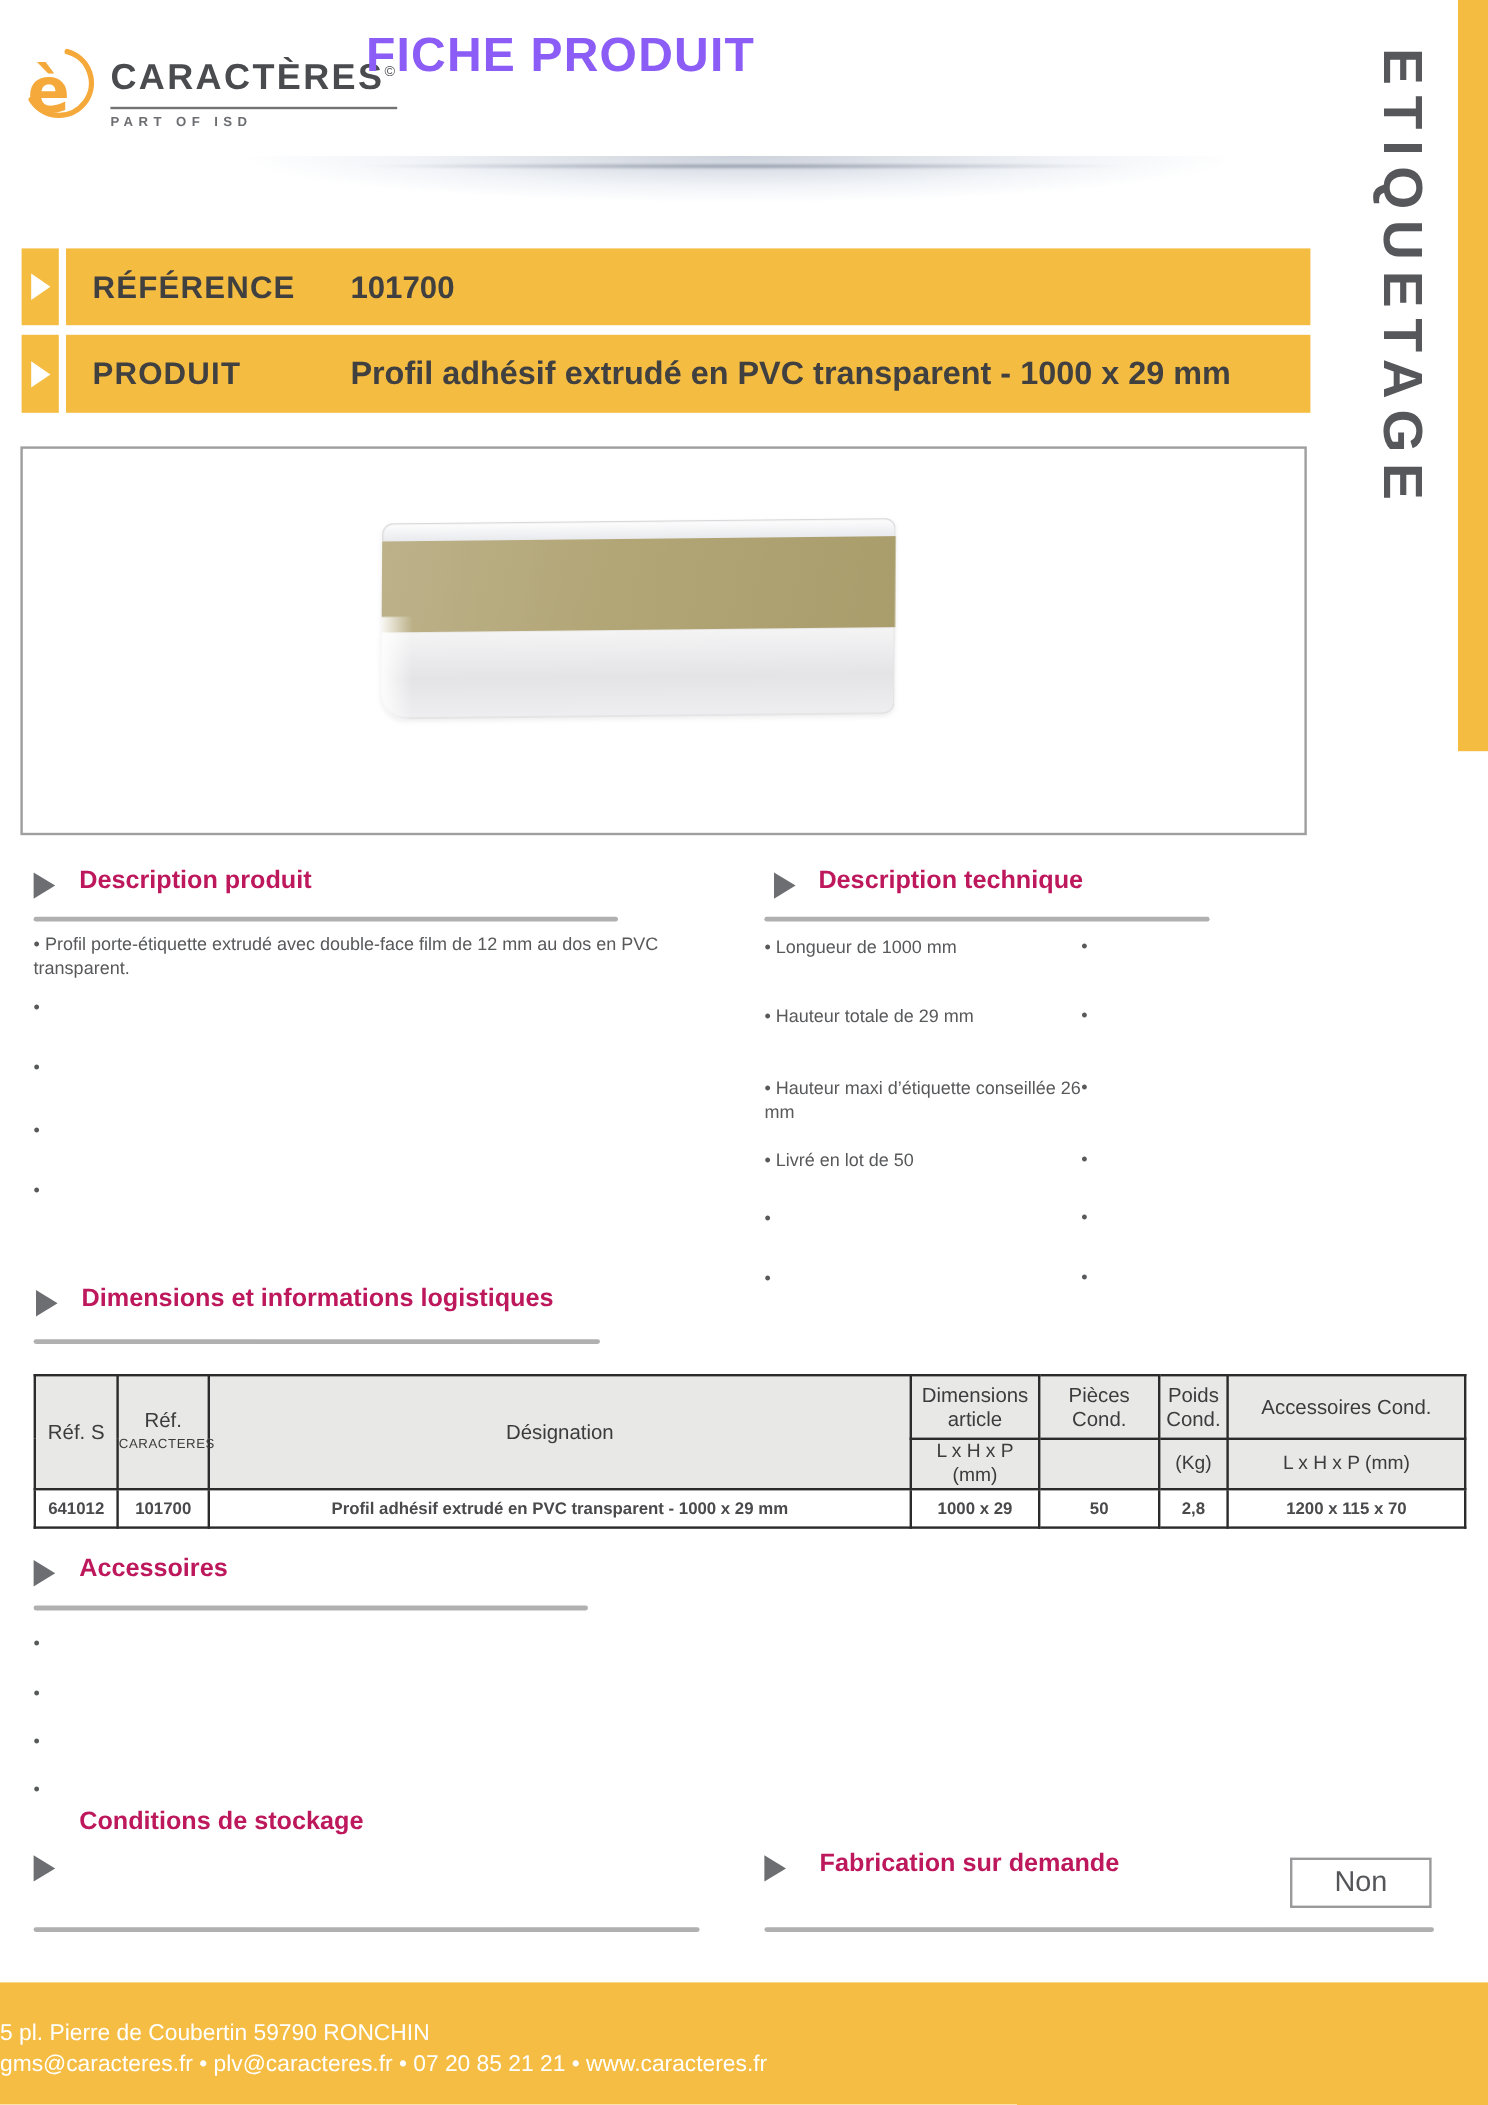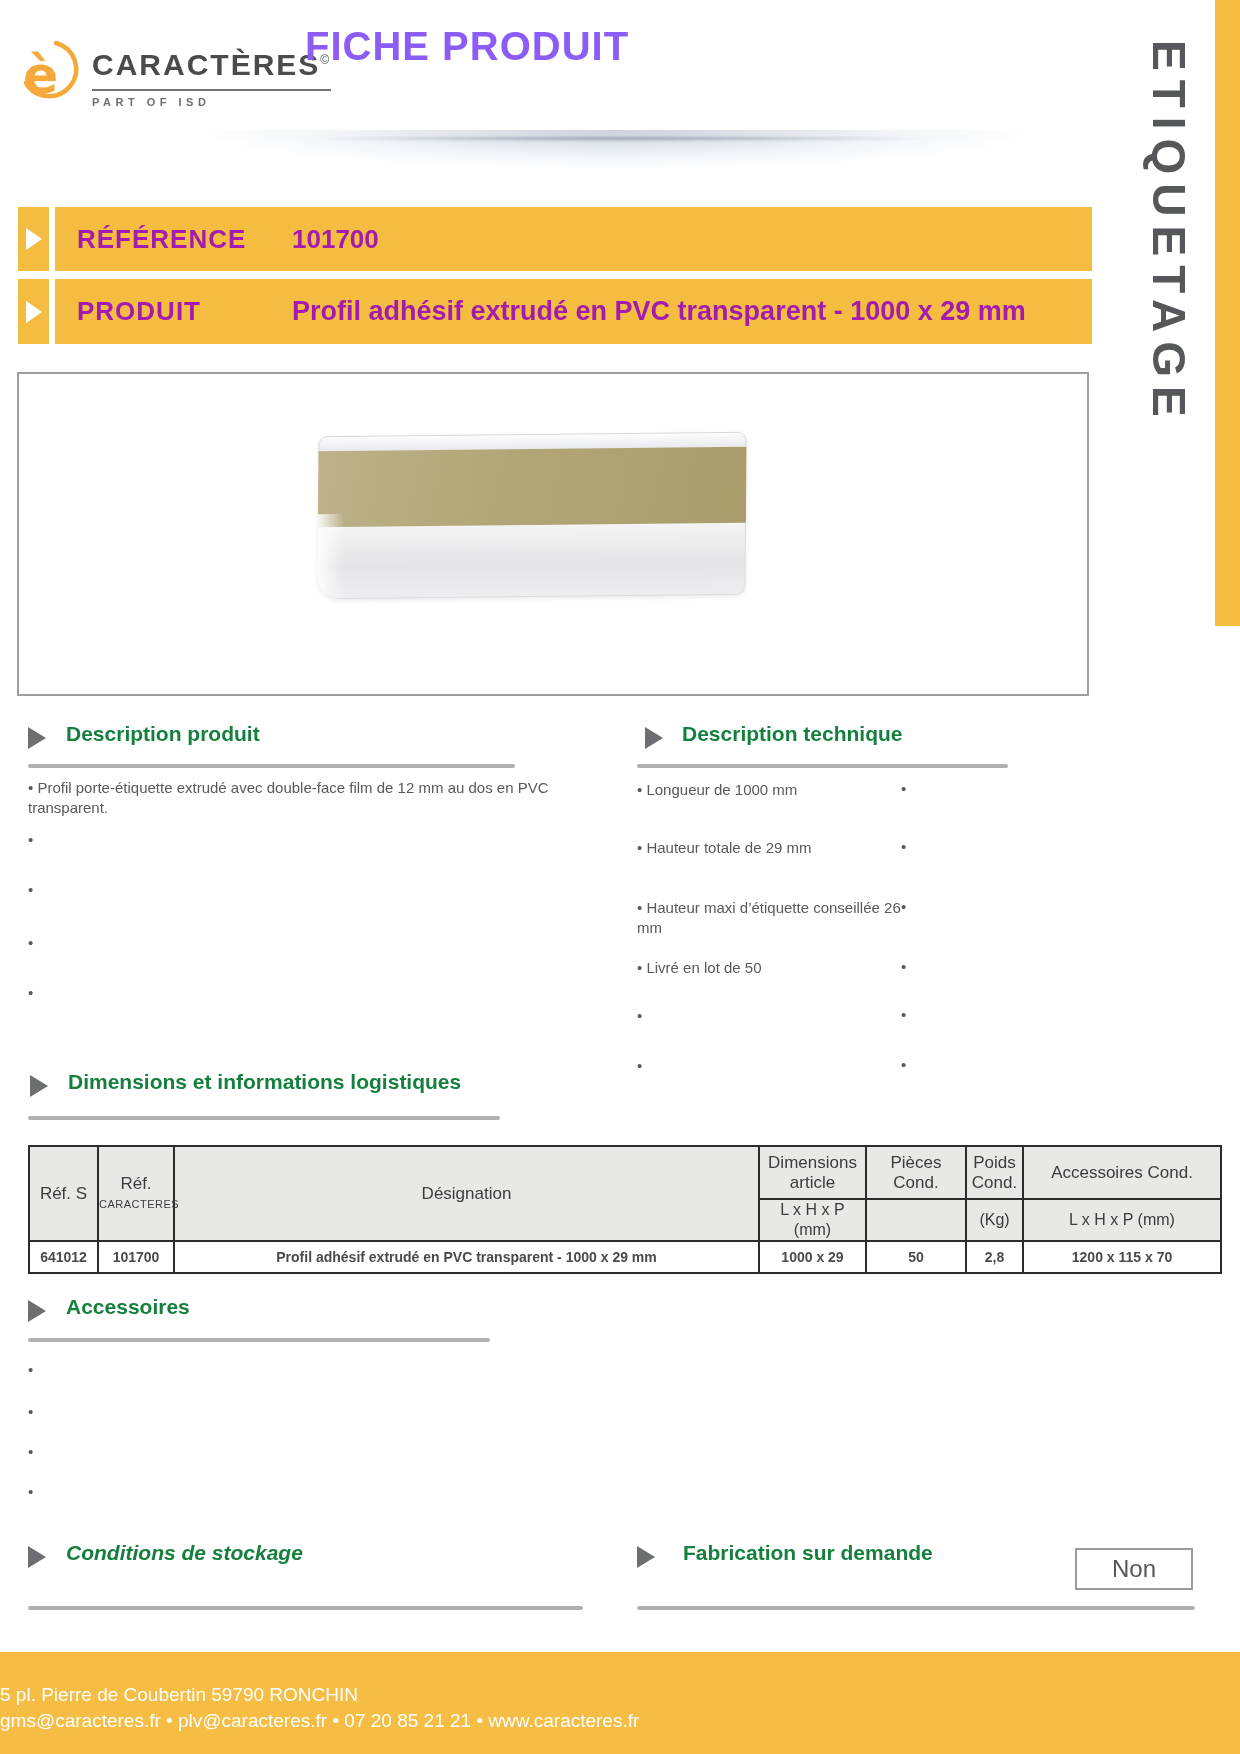--- a/index.html
+++ b/index.html
@@ -22,21 +22,21 @@
   .shadow-core { position:absolute; left:300px; top:136px; width:640px; height:5px; border-radius:50%;
       background:radial-gradient(ellipse at center, rgba(90,100,120,.55), rgba(255,255,255,0) 72%); filter:blur(1px); }
 
   .vertical-tab { position:absolute; left:1142px; top:40px; height:520px;
       writing-mode:vertical-rl; font-size:46px; font-weight:600; letter-spacing:9px; color:#56575B; }
   .side-bar { position:absolute; left:1215px; top:0; width:25px; height:626px; background:#F5BC42; }
 
   
   .band-square { position:absolute; left:18px; width:31px; background:#F5BC42;
                  display:flex; align-items:center; justify-content:center; }
-  .band { position:absolute; left:55px; width:1037px; background:#F5BC42; color:#a21caf;
+  .band { position:absolute; left:55px; width:1037px; background:#F5BC42; color:#404040;
           display:flex; align-items:center; }
   .band-label { font-size:26px; font-weight:700; letter-spacing:1px; margin-left:22px; width:215px; flex:none; }
   .band-value { font-size:26px; font-weight:600; }
   .band.product .band-value { font-size:27px; line-height:31px; width:795px; }
   .tri-white { width:0; height:0; border-left:16px solid #fff;
                border-top:11px solid transparent; border-bottom:11px solid transparent; }
 
   
   .image-box { position:absolute; left:17px; top:372px; width:1072px; height:324px;
                border:2px solid #9E9E9E; background:#fff; }
@@ -47,21 +47,21 @@
   .photo-beige { height:76px; background:linear-gradient(100deg,#bcb189,#b2a677 45%,#a99d6c); }
   .photo-clear { height:72px; background:linear-gradient(#f4f4f5,#e4e4e6 55%,#eeeef0);
                  border:1px solid #dcdcde; border-top:none; border-radius:0 0 10px 22px; }
   .photo-clear::before { content:""; position:absolute; left:0; bottom:0; width:26px; height:86px;
                  background:linear-gradient(90deg, rgba(255,255,255,.9), rgba(255,255,255,0));
                  border-bottom-left-radius:22px; }
 
   
   .arrow { position:absolute; width:0; height:0; border-left:18px solid #6D6E71;
            border-top:11px solid transparent; border-bottom:11px solid transparent; }
-  .section-title { position:absolute; font-size:21px; font-weight:700; color:#15803d; white-space:nowrap; }
+  .section-title { position:absolute; font-size:21px; font-weight:700; color:#be185d; white-space:nowrap; }
   .rule { position:absolute; height:4px; background:#B0B0B0; border-radius:2px; }
   .bullet { position:absolute; font-size:15px; line-height:20px; color:#58595B; }
   .dot { position:absolute; font-size:15px; color:#58595B; }
 
   
   .logi-table { position:absolute; left:28px; top:1145px; width:1192px;
                 border-collapse:collapse; table-layout:fixed; }
   .logi-table td { border:2px solid #2B2B2B; text-align:center; vertical-align:middle;
                    font-size:17px; color:#3C3C3E; background:#E8E8E6; line-height:20px; }
   .logi-table .sub { font-size:16px; height:30px; }
@@ -191,21 +191,21 @@
 
   <span class="arrow" style="left:28px;top:1300px;"></span>
   <div class="section-title" style="left:66px;top:1295px;">Accessoires</div>
   <div class="rule" style="left:28px;top:1338px;width:462px;"></div>
   <div class="bullet" style="left:28px;top:1360px;">•</div>
   <div class="bullet" style="left:28px;top:1402px;">•</div>
   <div class="bullet" style="left:28px;top:1442px;">•</div>
   <div class="bullet" style="left:28px;top:1482px;">•</div>
 
   <span class="arrow" style="left:28px;top:1546px;"></span>
-  <div class="section-title" style="left:66px;top:1541px;font-style:italic;">Conditions de stockage</div>
+  <div class="section-title" style="left:66px;top:1506px;">Conditions de stockage</div>
   <div class="rule" style="left:28px;top:1606px;width:555px;"></div>
 
   <span class="arrow" style="left:637px;top:1546px;"></span>
   <div class="section-title" style="left:683px;top:1541px;">Fabrication sur demande</div>
   <div class="non-box">Non</div>
   <div class="rule" style="left:637px;top:1606px;width:558px;"></div>
 
   <div class="footer">
     <div>5 pl. Pierre de Coubertin 59790 RONCHIN</div>
     <div>gms@caracteres.fr • plv@caracteres.fr • 07 20 85 21 21 • www.caracteres.fr</div>

